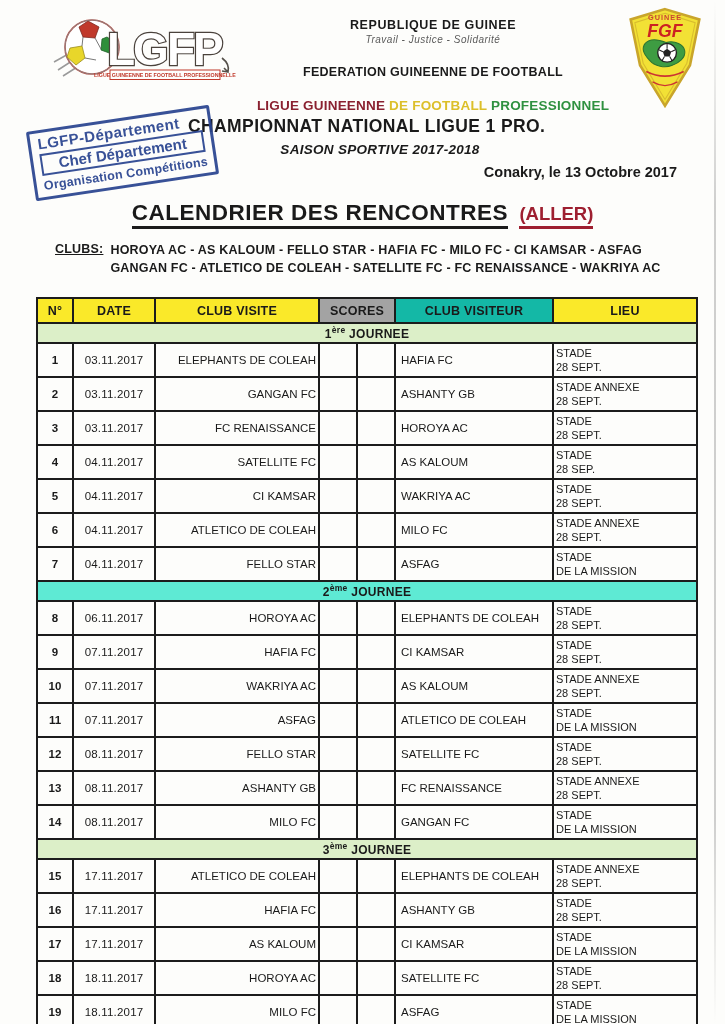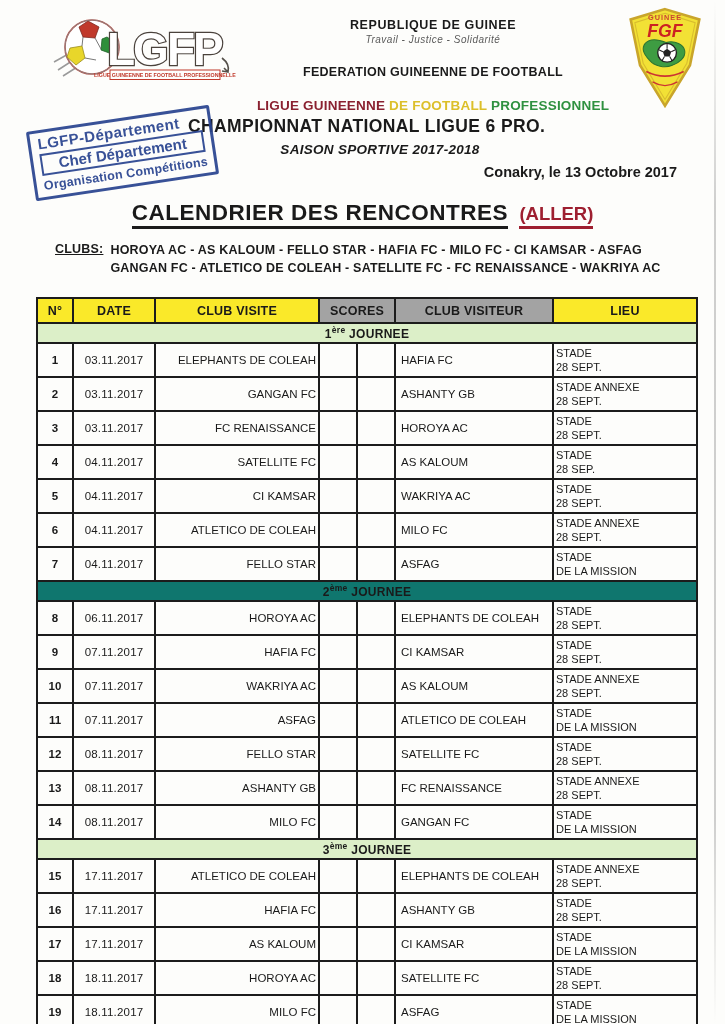--- a/index.html
+++ b/index.html
@@ -115,21 +115,21 @@
       </svg>
     </div>
   </div>
 
   <div class="title-zone">
     <div class="stamp">
       <div class="stamp-l1">LGFP-Département</div>
       <div class="stamp-box">Chef Département</div>
       <div class="stamp-l3">Organisation Compétitions</div>
     </div>
-    <div class="champ-title">CHAMPIONNAT NATIONAL LIGUE 6 PRO.</div>
+    <div class="champ-title">CHAMPIONNAT NATIONAL LIGUE 1 PRO.</div>
     <div class="season">SAISON SPORTIVE 2017-2018</div>
     <div class="dateline">Conakry, le 13 Octobre 2017</div>
   </div>
 
   <div class="cal-heading">
     <span class="cal-main">CALENDRIER DES RENCONTRES</span>
     <span class="cal-aller" style="color: rgb(158, 31, 48);">(ALLER)</span>
   </div>
 
   <div class="clubs">
@@ -149,21 +149,21 @@
         <col style="width:38px">
         <col style="width:158px">
         <col style="width:144px">
     </colgroup>
     <thead>
       <tr>
         <th style="background-color: rgb(250, 233, 41);">N°</th>
         <th style="background-color: rgb(250, 233, 41);">DATE</th>
         <th style="background-color: rgb(250, 233, 41);">CLUB VISITE</th>
         <th colspan="2" style="background-color: #a3a3a3;">SCORES</th>
-        <th style="background-color: #a3a3a3;">CLUB VISITEUR</th>
+        <th style="background-color: #14b8a6;">CLUB VISITEUR</th>
         <th style="background-color: rgb(250, 233, 41);">LIEU</th>
       </tr>
     </thead>
     <tbody>
         <tr>
           <td colspan="7" class="band" style="background-color: rgb(220, 239, 200);">1<sup>ère</sup>&nbsp;JOURNEE</td>
         </tr>
         <tr>
           <td class="td-no">1</td>
           <td class="td-date">03.11.2017</td>
@@ -221,21 +221,21 @@
         <tr>
           <td class="td-no">7</td>
           <td class="td-date">04.11.2017</td>
           <td class="td-home">FELLO STAR</td>
           <td class="td-score"></td>
           <td class="td-score"></td>
           <td class="td-away">ASFAG</td>
           <td class="td-lieu">STADE<br>DE LA MISSION</td>
         </tr>
         <tr>
-          <td colspan="7" class="band" style="background-color: #0f766e; text-align: center;">2<sup>ème</sup>&nbsp;JOURNEE</td>
+          <td colspan="7" class="band" style="background-color: #5eead4; text-align: center;">2<sup>ème</sup>&nbsp;JOURNEE</td>
         </tr>
         <tr>
           <td class="td-no">8</td>
           <td class="td-date">06.11.2017</td>
           <td class="td-home">HOROYA AC</td>
           <td class="td-score"></td>
           <td class="td-score"></td>
           <td class="td-away">ELEPHANTS DE COLEAH</td>
           <td class="td-lieu">STADE<br>28 SEPT.</td>
         </tr>

